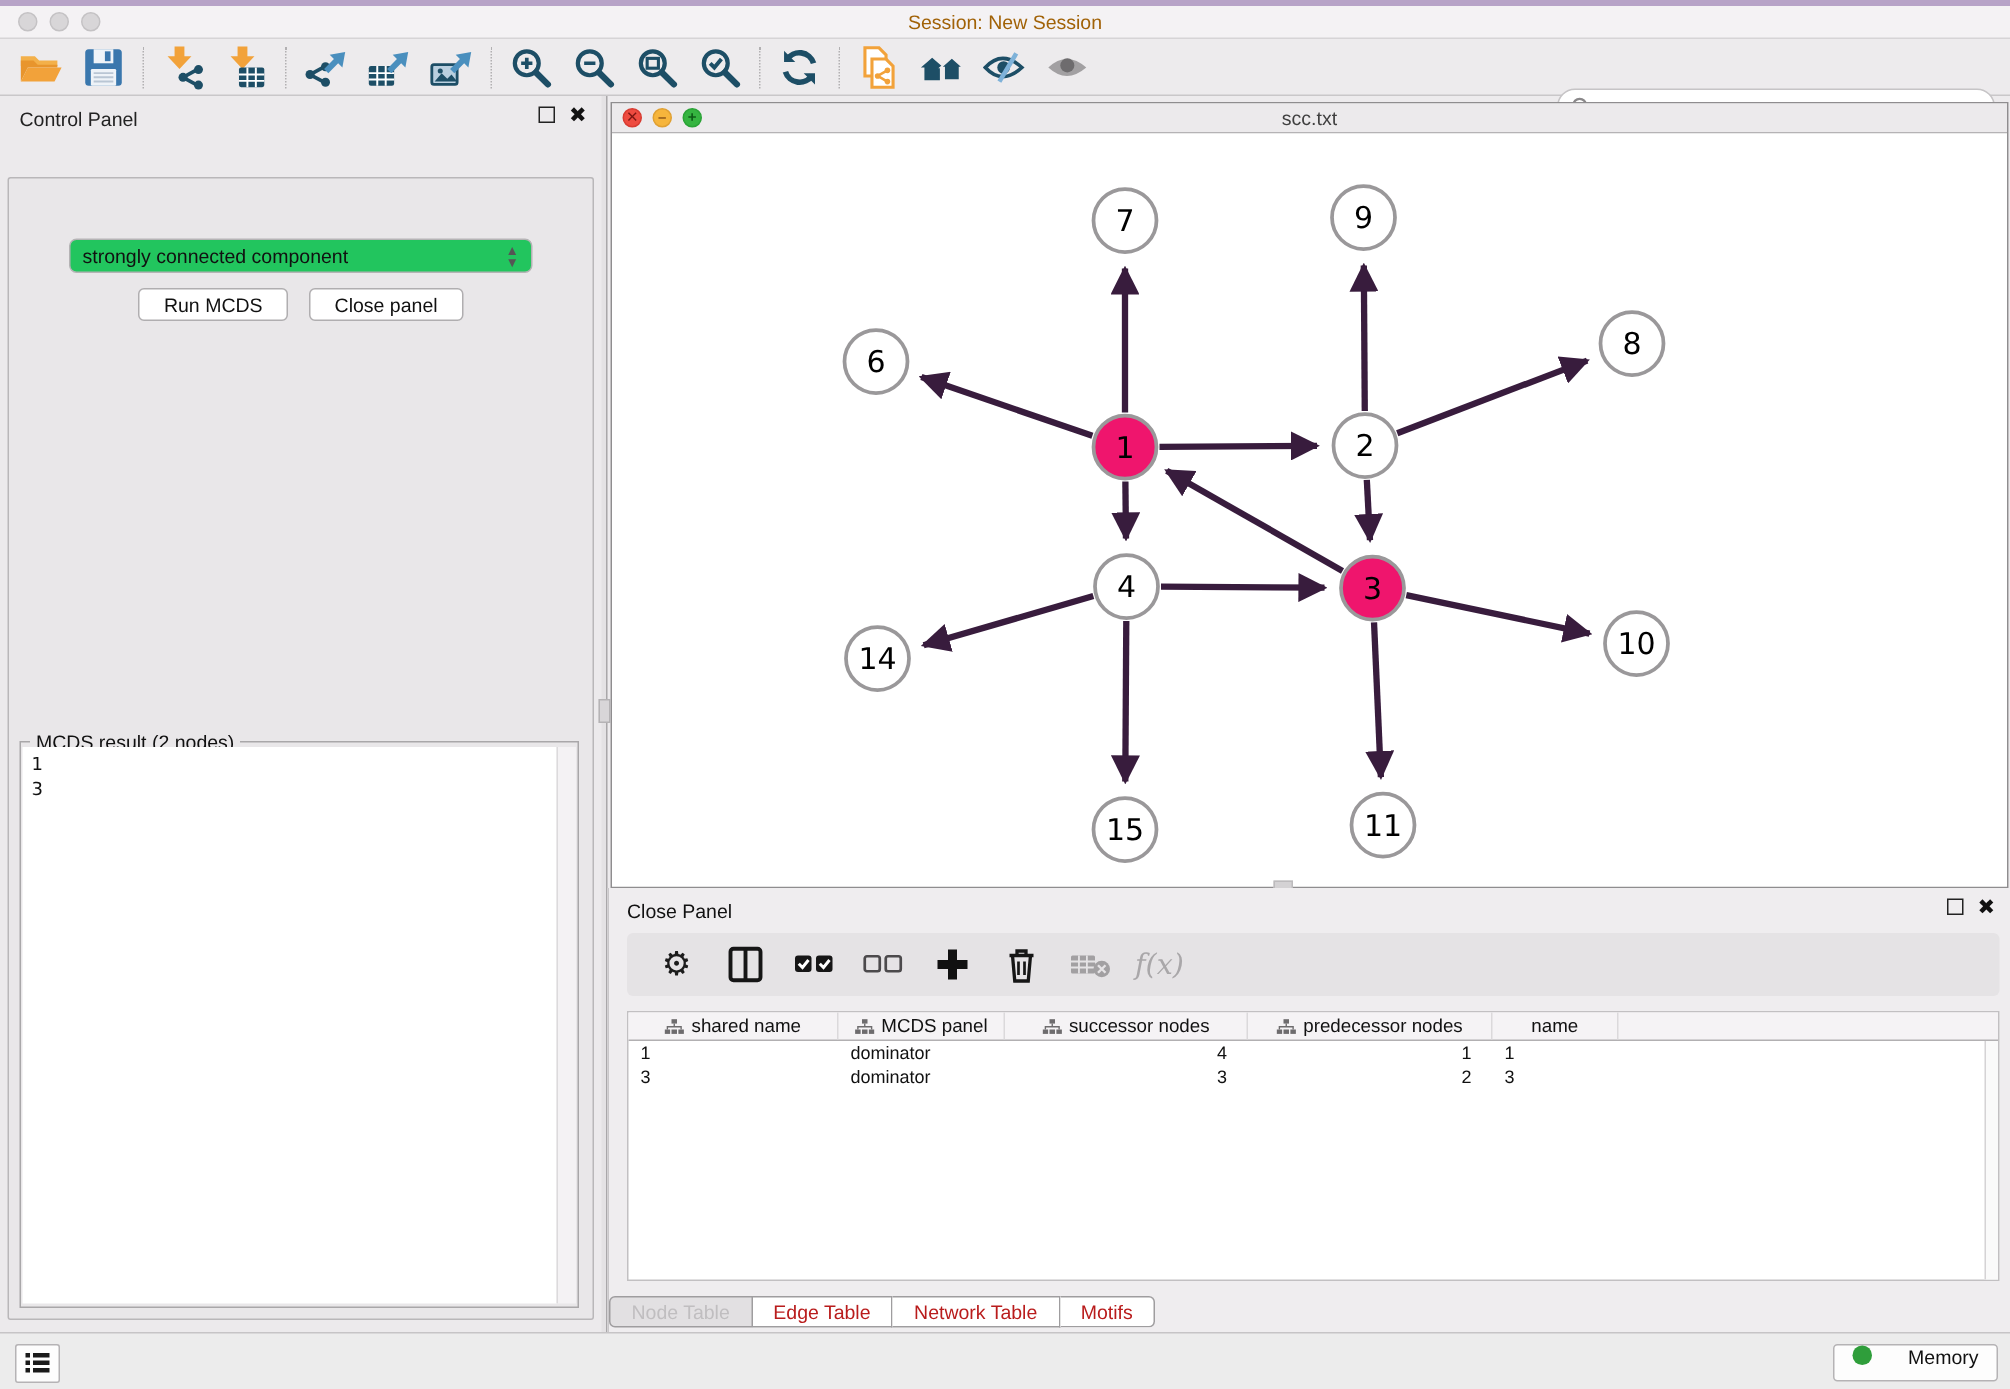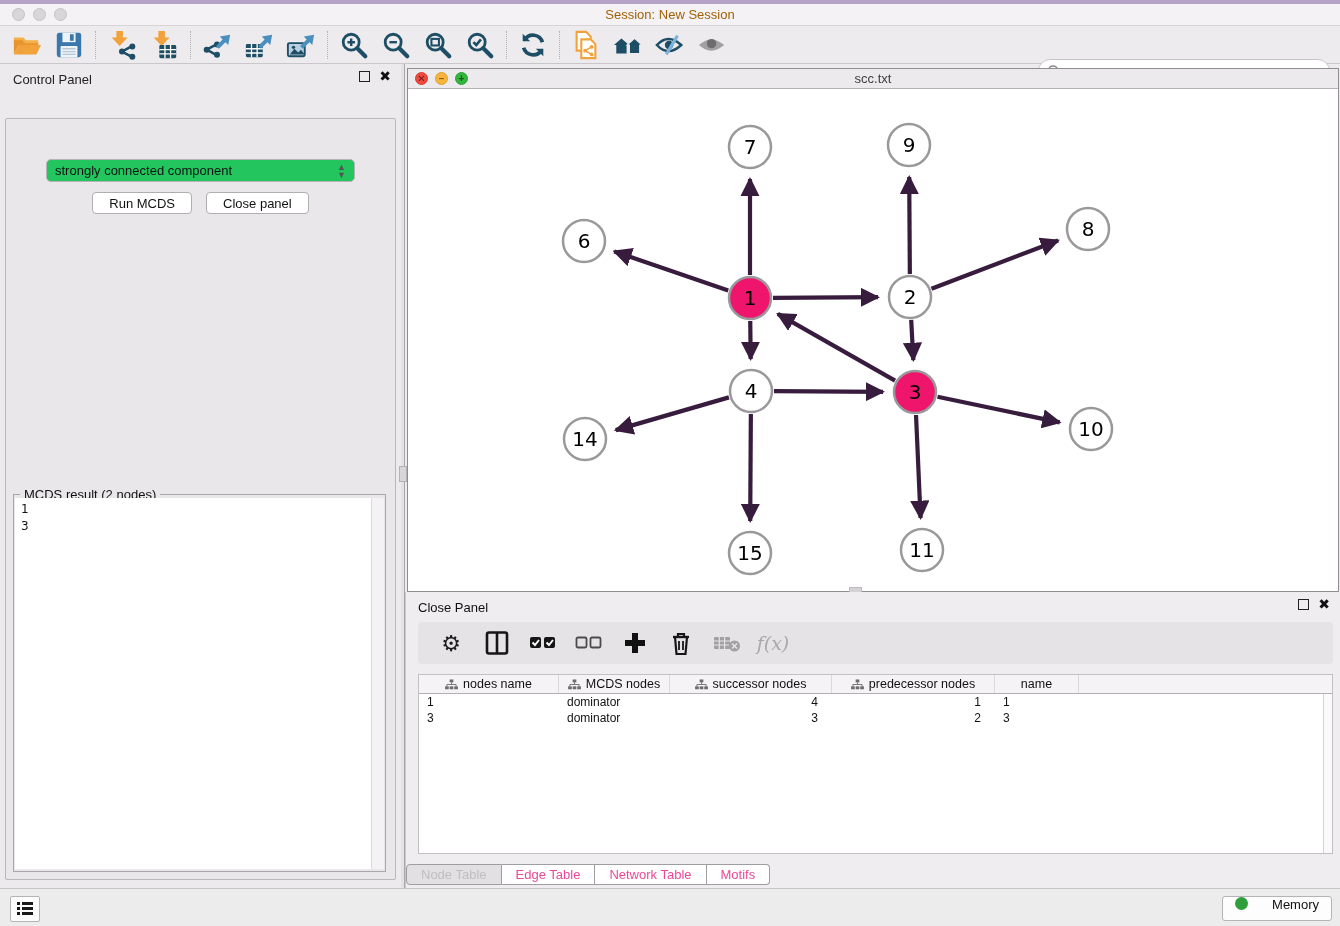--- a/index.html
+++ b/index.html
@@ -24,21 +24,21 @@
 
   
   .control-panel { position:absolute; left:0; top:64px; width:401px; height:824px; background:#eceaec; }
   .cp-header { position:relative; height:30px; }
   .cp-title { position:absolute; left:13px; top:8px; font-size:13px; color:#222; }
   .panel-btns { position:absolute; right:10px; top:7px; display:flex; gap:9px; align-items:center; }
   .float-btn { width:11px; height:11px; border:1.5px solid #222; background:transparent; }
   .close-btn { font-size:14px; font-weight:bold; color:#111; line-height:11px; }
   .tabs-row { position:absolute; left:0; width:100%; display:flex; justify-content:center; }
   .cp-tabs { top:33px; }
-  .tab { border:1px solid #9f9d9f; border-left:none; background:#fff; padding:2px 14px; font-size:13px; height:21px; line-height:16px; color:#ec4899; }
+  .tab { border:1px solid #9f9d9f; border-left:none; background:#fff; padding:2px 14px; font-size:13px; height:21px; line-height:16px; color:#b91c1c; }
   .tab:first-child { border-left:1px solid #9f9d9f; border-radius:4px 0 0 4px; }
   .tab:last-child { border-radius:0 4px 4px 0; }
   .tab.active { background:#e2e0e2; color:#c0bec0; }
   .cp-body { position:absolute; left:5px; top:54px; width:391px; height:762px; background:#e9e7e9; border:1px solid #b9b7b9; border-radius:2px; }
   .opt-label { text-align:center; margin-top:20px; font-size:13px; }
   .criterion { position:absolute; left:40px; top:40px; width:309px; height:23px; background:#22c55e; border:1px solid #b5b3b5; border-radius:5px; display:flex; align-items:center; padding:0 8px; font-size:13px; }
   .criterion .stepper { margin-left:auto; color:#555; font-size:9px; line-height:8px; text-align:center; }
   .cp-buttons { position:absolute; left:0; top:73px; width:100%; display:flex; justify-content:center; gap:14px; }
   .push-btn { background:#fff; border:1px solid #b0aeb0; border-radius:4px; height:22px; padding:0 16px; font-size:13px; font-family:inherit; color:#111; }
   .result-group { position:absolute; left:7px; top:375px; width:373px; height:378px; border:1px solid #a9a7a9; }
@@ -430,33 +430,33 @@
           <div class="th" style="width: 140px;">
             <span style="display: flex;">
               <svg width="13" height="11" viewBox="0 0 14 12">
                 <rect x="5" y="0.5" width="4" height="3.2" fill="#6e6c6e"></rect>
                 <rect x="0" y="8" width="4" height="3.2" fill="#6e6c6e"></rect>
                 <rect x="5" y="8" width="4" height="3.2" fill="#6e6c6e"></rect>
                 <rect x="10" y="8" width="4" height="3.2" fill="#6e6c6e"></rect>
                 <path d="M7 3.7 v2 M2 8 v-2 h10 v2" fill="none" stroke="#6e6c6e" stroke-width="1"></path>
               </svg>
             </span>
-            <span>nodes name</span>
+            <span>shared name</span>
           </div>
           <div class="th" style="width: 111px;">
             <span style="display: flex;">
               <svg width="13" height="11" viewBox="0 0 14 12">
                 <rect x="5" y="0.5" width="4" height="3.2" fill="#6e6c6e"></rect>
                 <rect x="0" y="8" width="4" height="3.2" fill="#6e6c6e"></rect>
                 <rect x="5" y="8" width="4" height="3.2" fill="#6e6c6e"></rect>
                 <rect x="10" y="8" width="4" height="3.2" fill="#6e6c6e"></rect>
                 <path d="M7 3.7 v2 M2 8 v-2 h10 v2" fill="none" stroke="#6e6c6e" stroke-width="1"></path>
               </svg>
             </span>
-            <span>MCDS nodes</span>
+            <span>MCDS panel</span>
           </div>
           <div class="th" style="width: 162px;">
             <span style="display: flex;">
               <svg width="13" height="11" viewBox="0 0 14 12">
                 <rect x="5" y="0.5" width="4" height="3.2" fill="#6e6c6e"></rect>
                 <rect x="0" y="8" width="4" height="3.2" fill="#6e6c6e"></rect>
                 <rect x="5" y="8" width="4" height="3.2" fill="#6e6c6e"></rect>
                 <rect x="10" y="8" width="4" height="3.2" fill="#6e6c6e"></rect>
                 <path d="M7 3.7 v2 M2 8 v-2 h10 v2" fill="none" stroke="#6e6c6e" stroke-width="1"></path>
               </svg>

